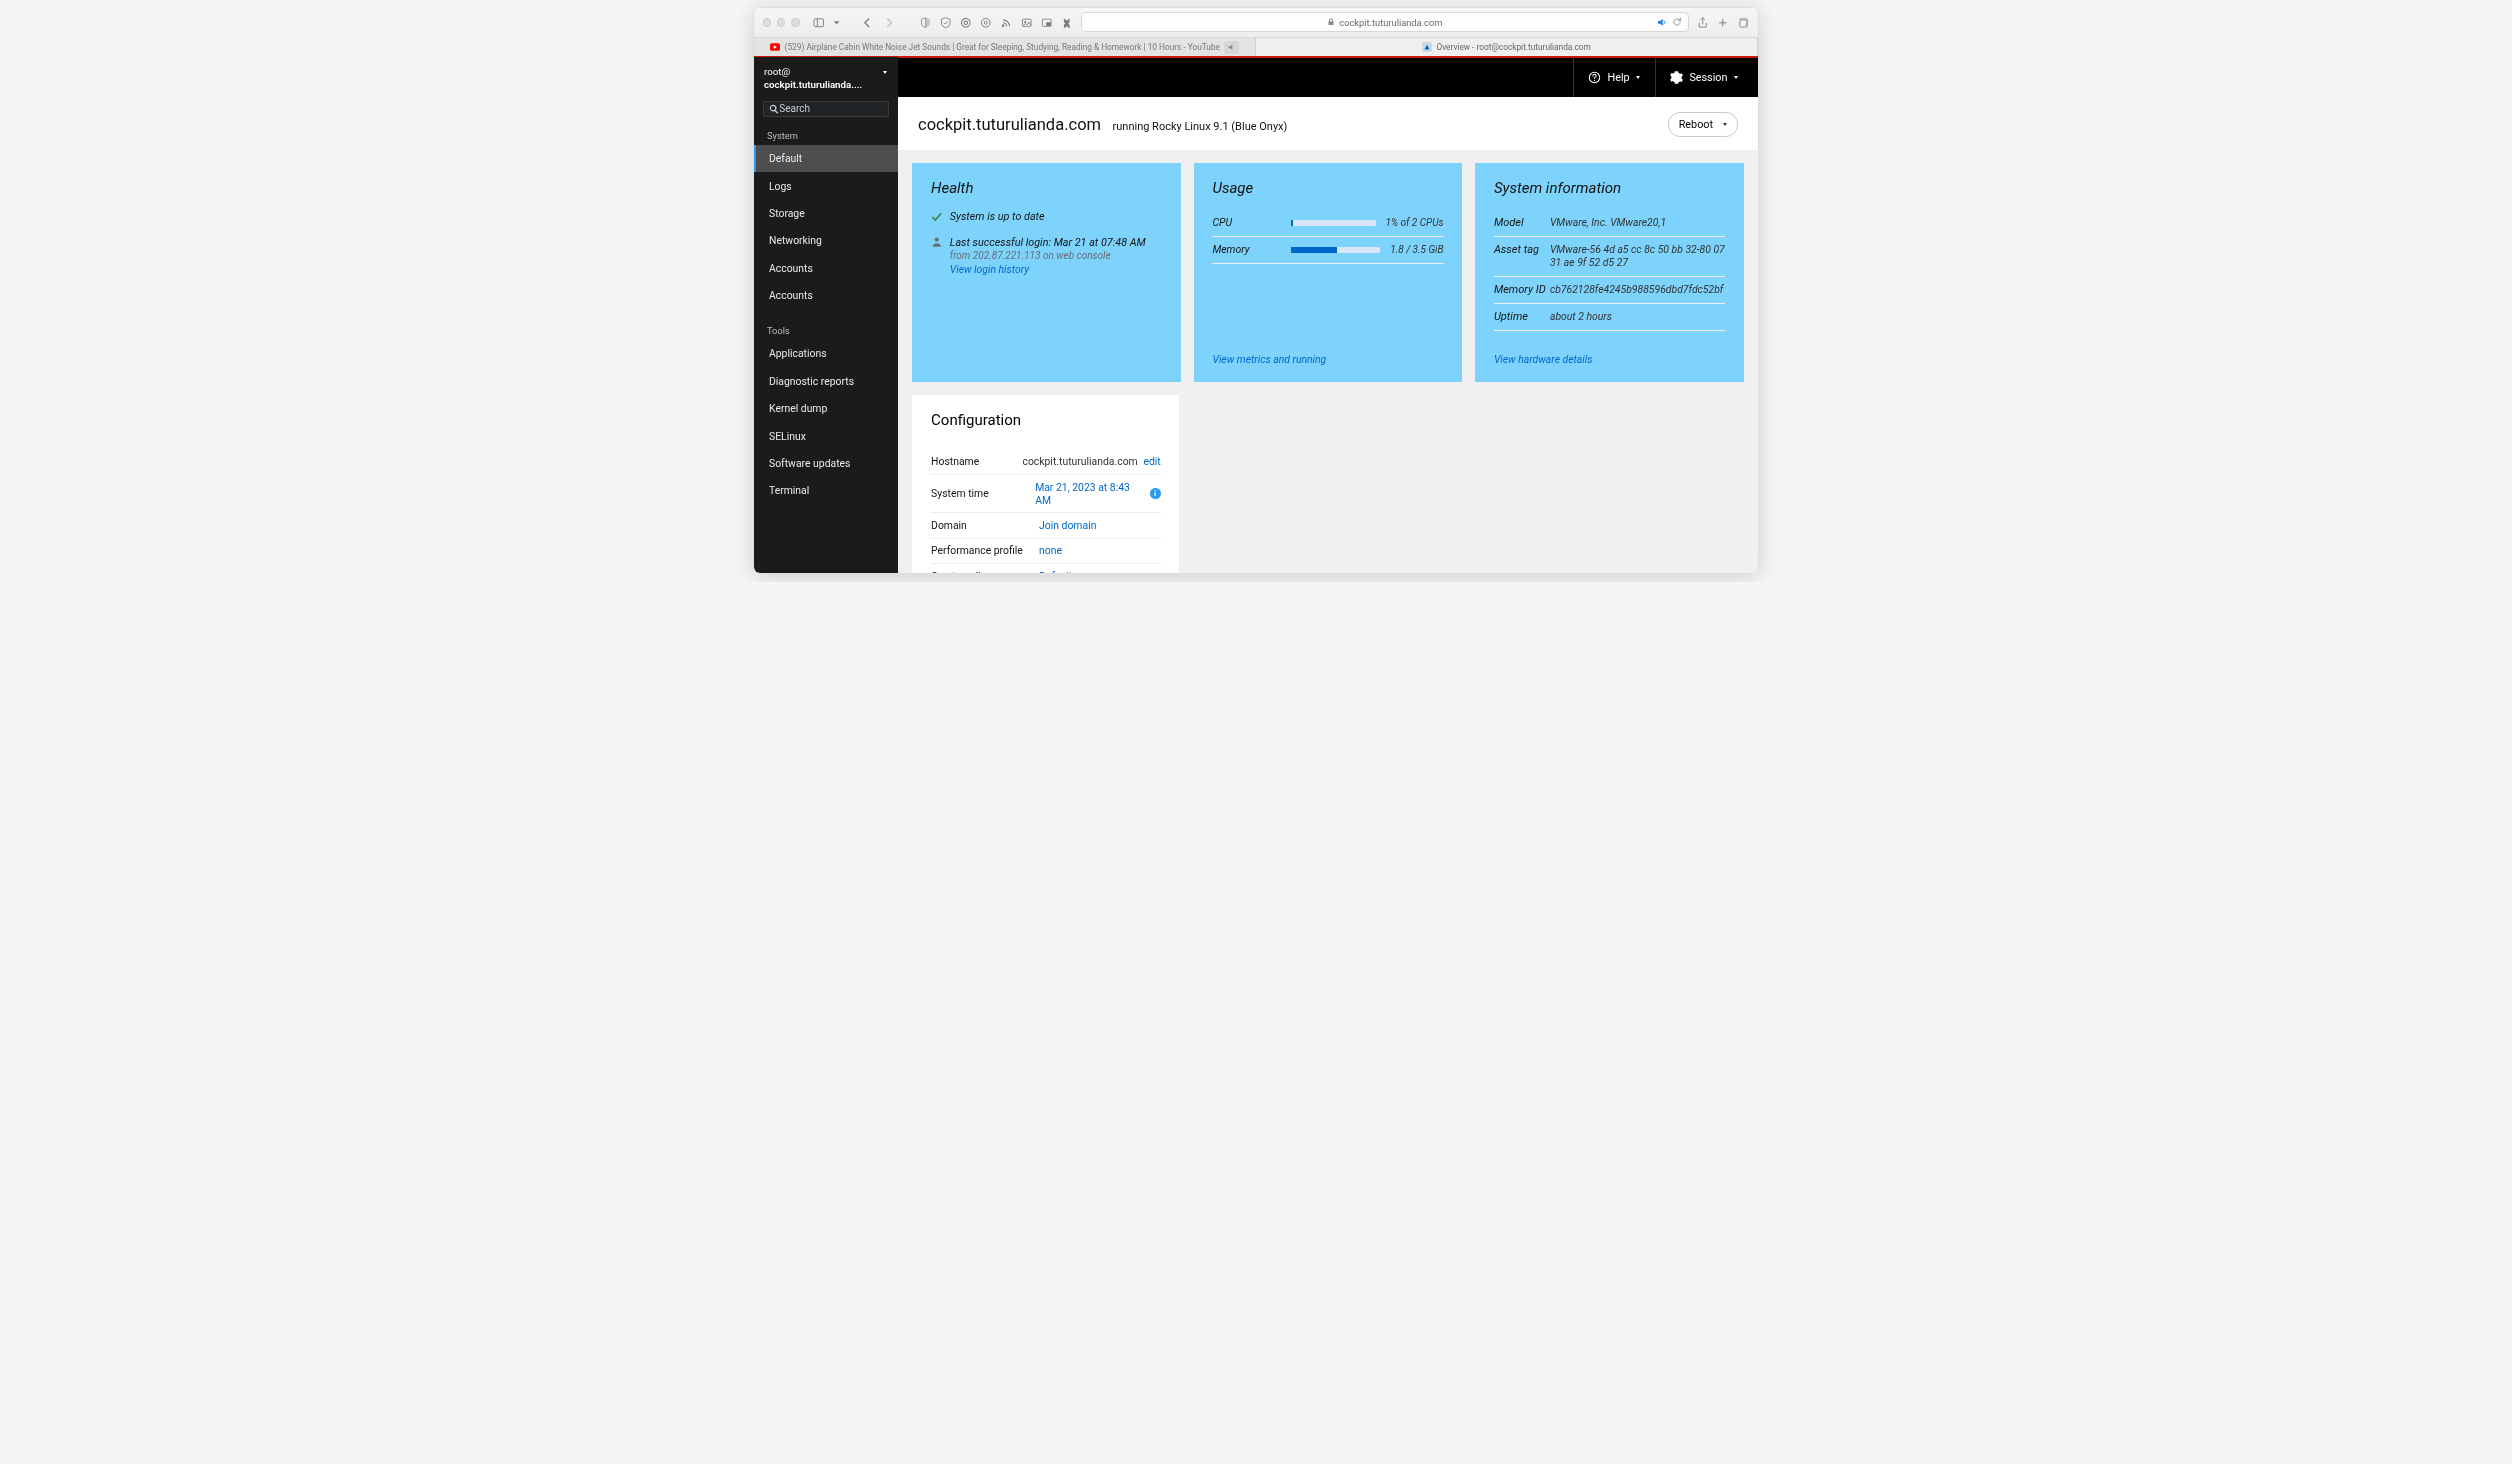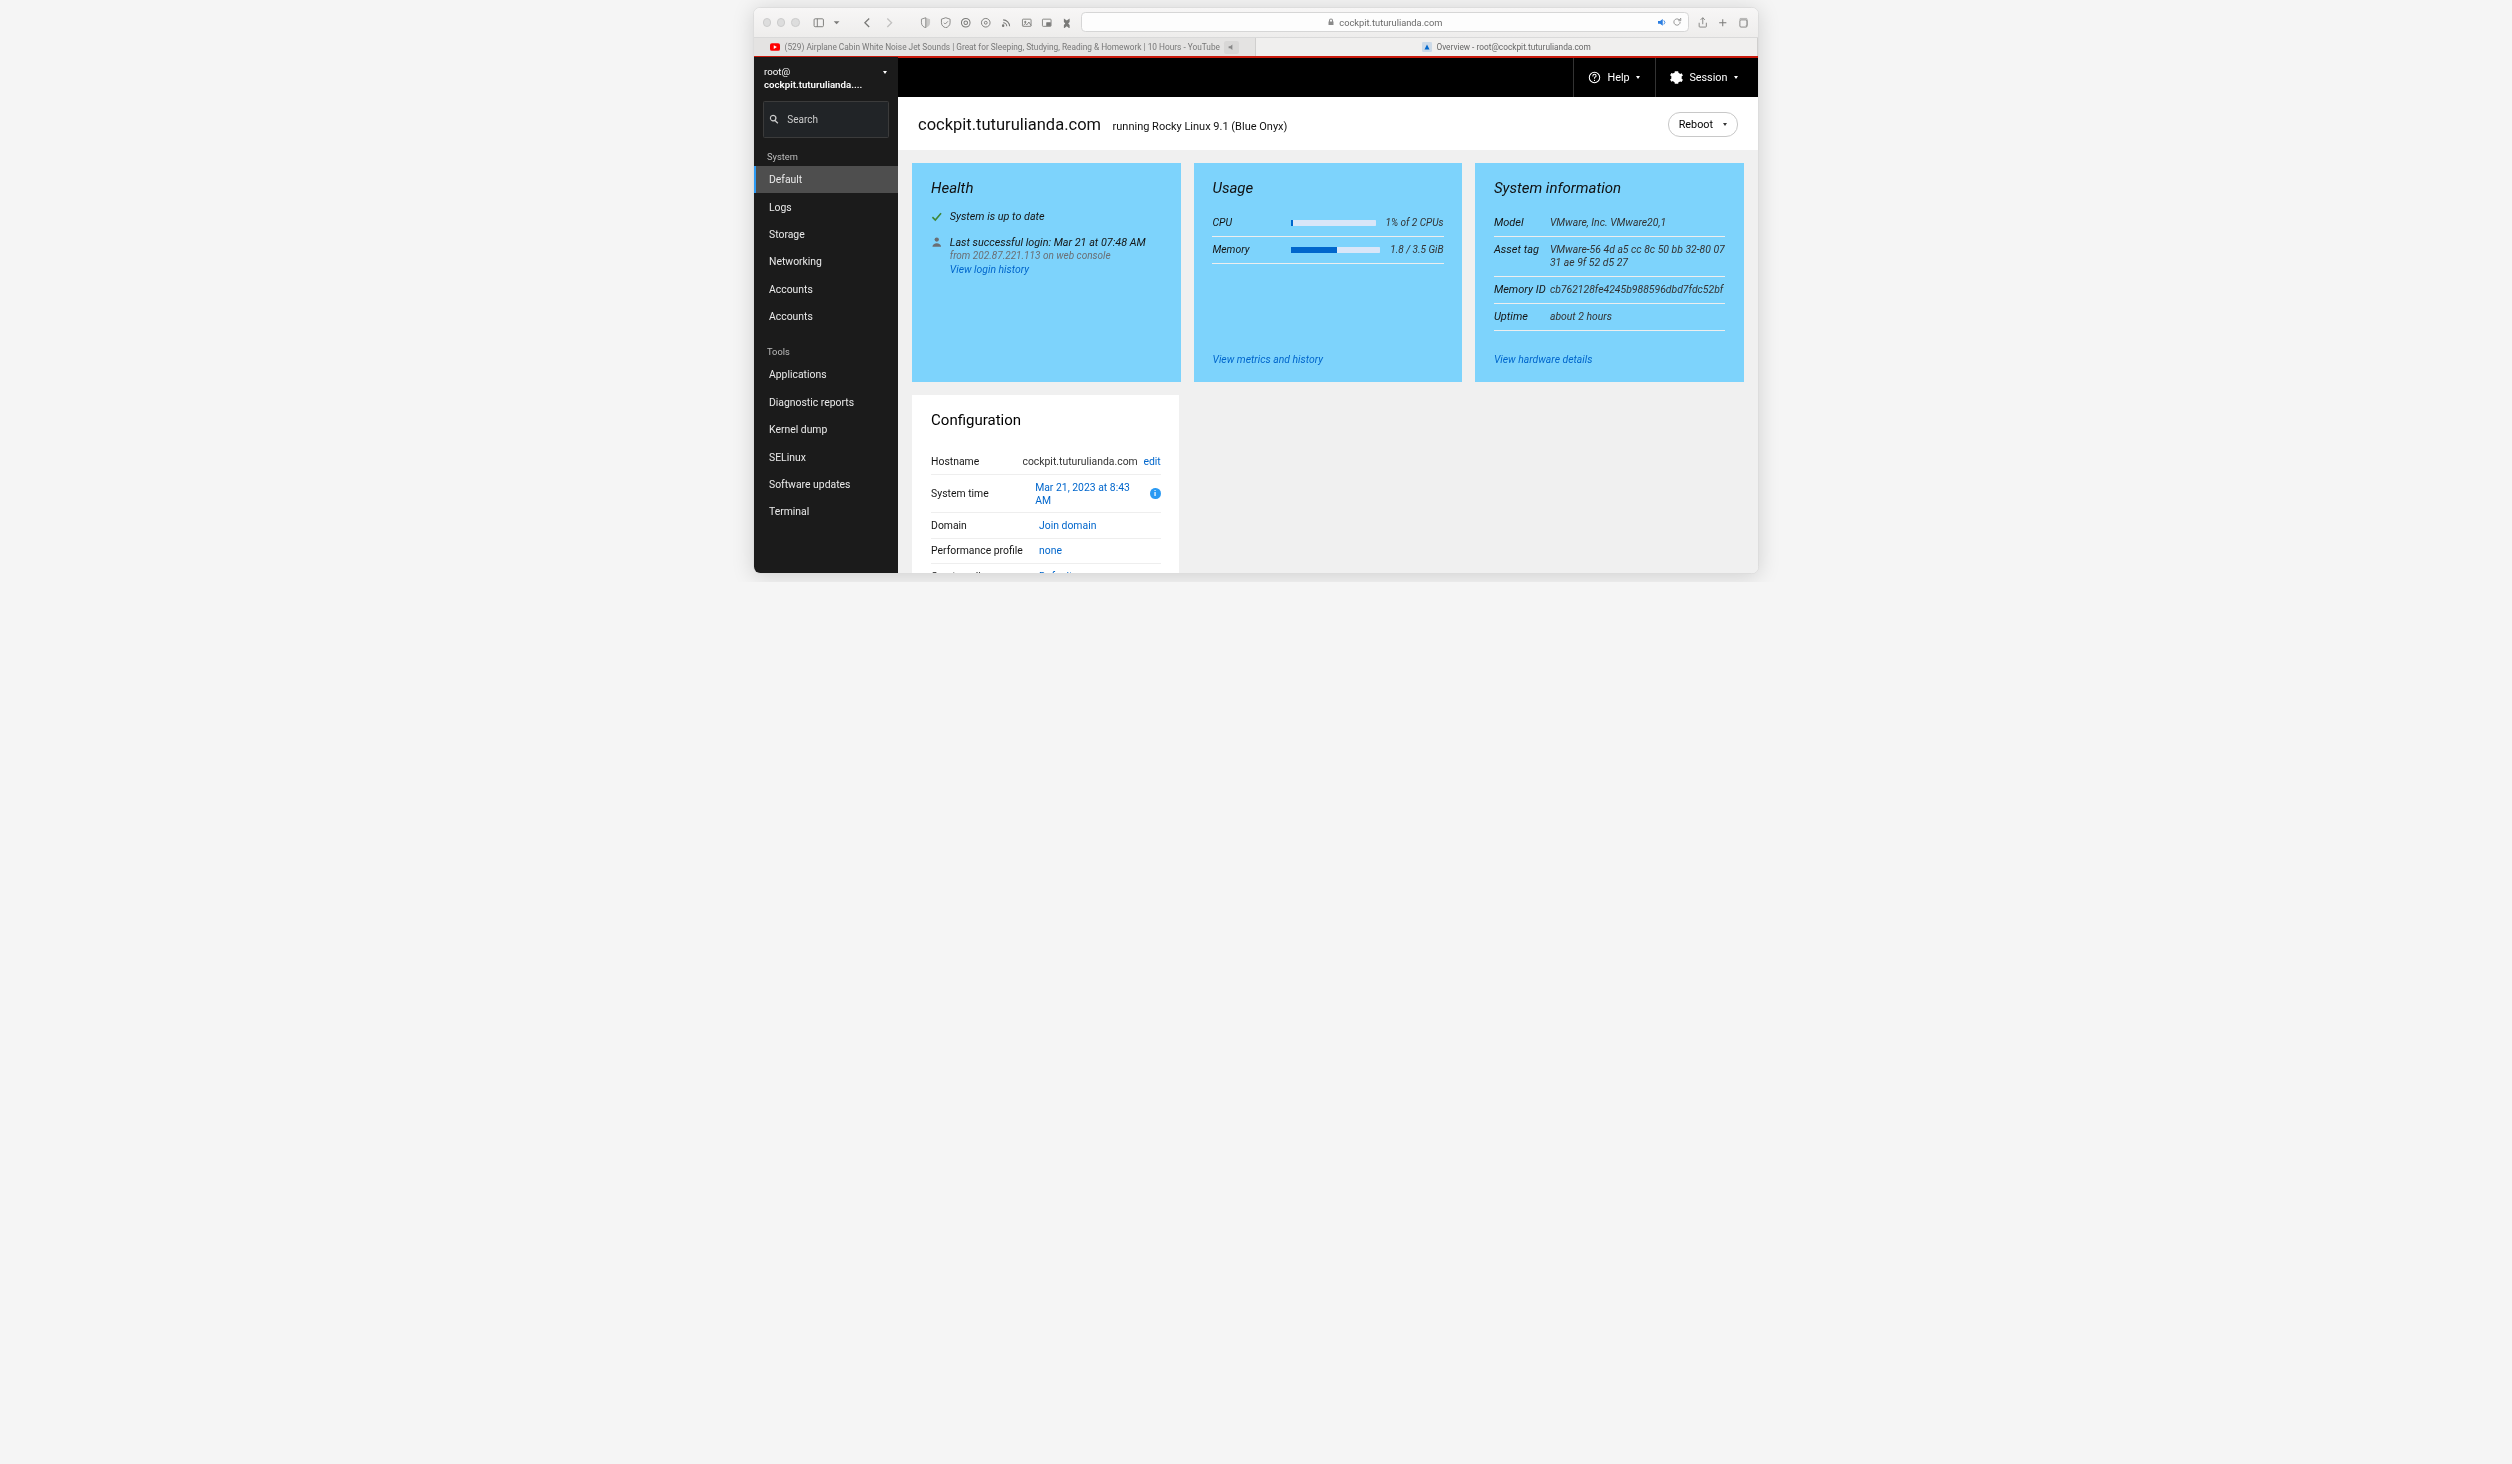--- a/index.html
+++ b/index.html
@@ -96,24 +96,24 @@
     position:relative;
   }
   .host-switcher .caret { position:absolute; right:11.5px; top:16px; color:#fff; }
 
   .sidebar-search {
     margin: 0 8.6px 7.2px 8.6px;
   }
   .sidebar-search .input {
     background:#212427;
     border:0.7px solid #3b3b3b;
-    height:37px;
-    display:flex;
-    align-items:center;
-    gap:8px;
+    height:16px;
+    display:flex;
+    align-items:center;
+    gap:0;
     padding:0 5.7px;
     color:#ccc;
     font-size:10px;
     border-radius:1.4px;
   }
 
   .nav-header {
     padding: 5.7px 13px 4.3px 13px;
     color:#bdbdbd;
     font-size:9.3px;
@@ -481,21 +481,21 @@
               <span class="usage-val">1% of 2 CPUs</span>
             </div>
             <div class="usage-row">
               <span class="usage-label">Memory</span>
               <div class="usage-bar">
                   <div class="fill" style="width:51%"></div>
                 </div>
               <span class="usage-val">1.8 / 3.5 GiB</span>
             </div>
             <div class="card-link-bottom">
-              <span class="link">View metrics and history</span>
+              <span class="link">View metrics and running</span>
             </div>
           </div>
 
           <div class="card">
             <h2>System information</h2>
             <div class="info-row">
               <span class="info-label">Model</span>
               <span class="info-val">VMware, Inc. VMware20,1</span>
             </div>
             <div class="info-row" style="align-items:flex-start">

